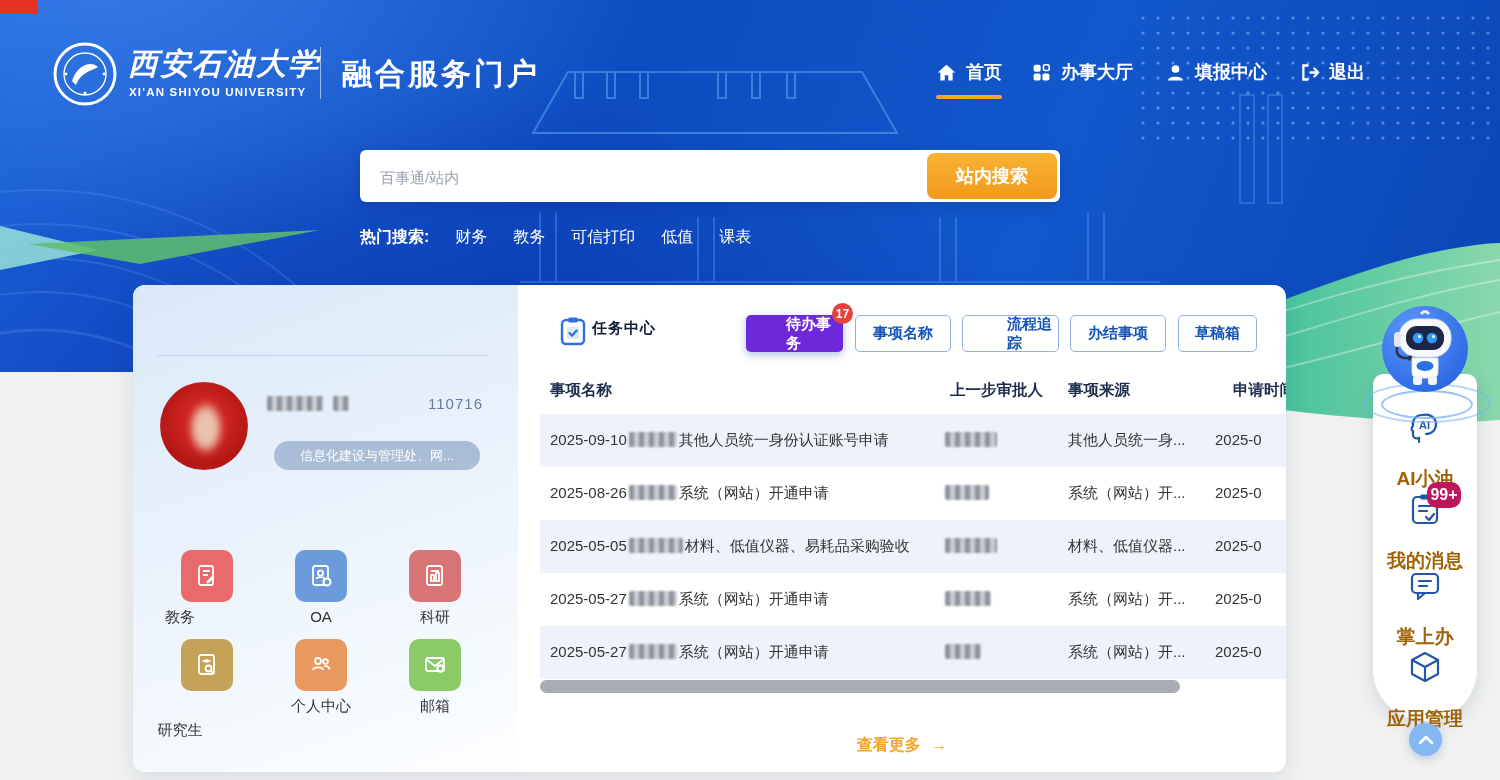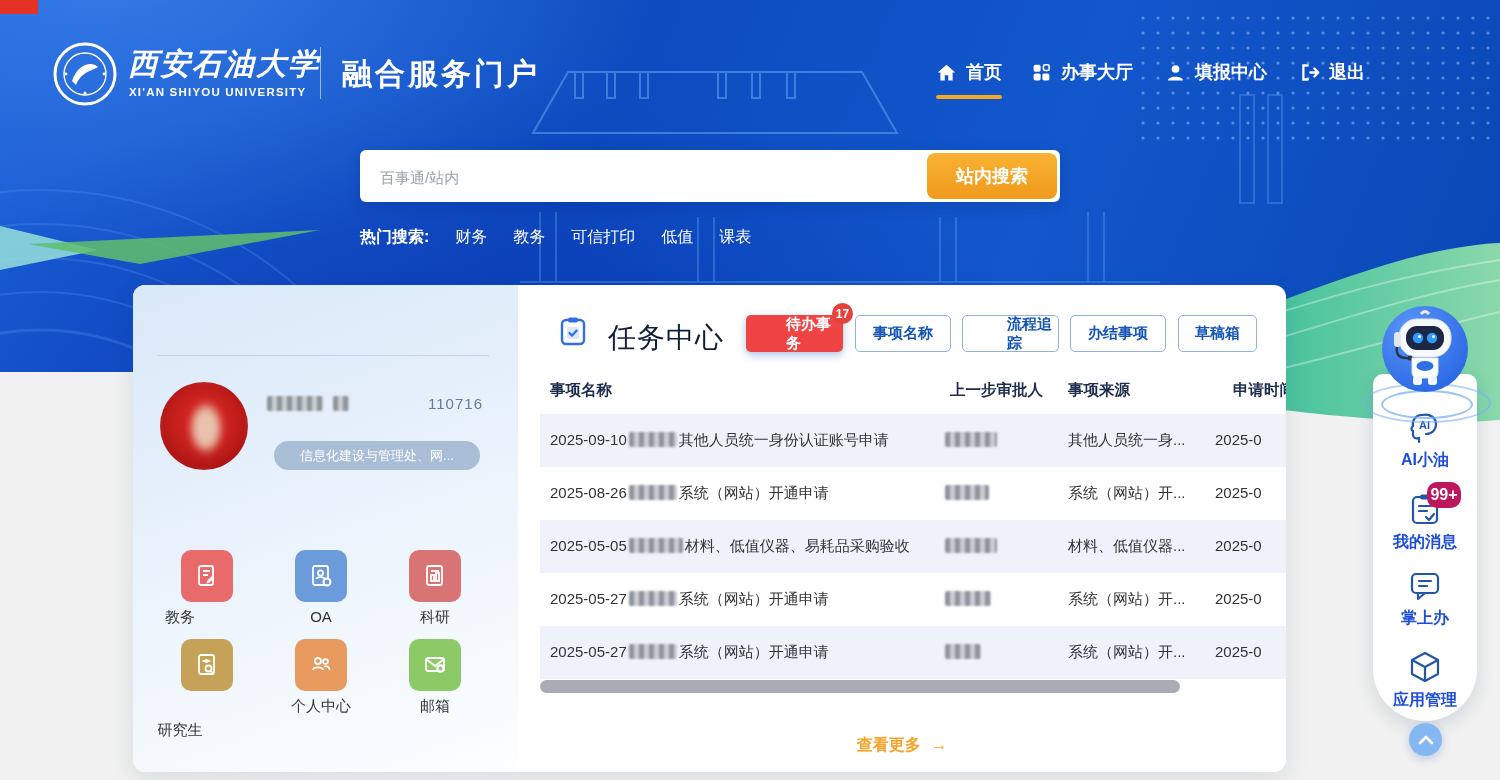--- a/index.html
+++ b/index.html
@@ -54,37 +54,37 @@
   .salary-card{position:absolute;left:24px;top:202px;width:327px;height:47px;border-radius:8px;
     background:linear-gradient(90deg,#f7fbff 0%,#e3f0fc 45%,#c9e2f7 100%);box-shadow:0 2px 6px rgba(40,90,160,.10);}
   .salary-icon{position:absolute;left:11px;top:7px;width:34px;height:34px;border-radius:7px;
     background:linear-gradient(135deg,#3b86f0,#1f63d6);}
   .salary-label{position:absolute;left:60px;top:13px;font-size:16px;color:#2c3c58;}
   .salary-stars{position:absolute;left:200px;top:14px;font-size:14px;font-weight:bold;letter-spacing:2px;color:#2b5da8;}
   .eye-icon{position:absolute;left:283px;top:13px;color:#2b5da8;cursor:pointer;}
   .app-tile{position:absolute;width:52px;height:52px;border-radius:10px;display:flex;align-items:center;justify-content:center;cursor:pointer;}
   .app-label{position:absolute;width:120px;text-align:center;font-size:15px;color:#333;}
   
-  .tc-title{position:absolute;left:475px;top:34px;font-size:28px;font-weight:normal;color:#121f38;letter-spacing:1px;}
+  .tc-title{position:absolute;left:459px;top:34px;font-size:15px;font-weight:bold;color:#121f38;letter-spacing:1px;}
   .tab{position:absolute;height:37px;border-radius:5px;display:flex;align-items:center;justify-content:center;
     font-size:15px;font-weight:bold;cursor:pointer;background:#fff;border:1px solid #8fb1e4;color:#1254b7;box-sizing:border-box;}
-  .tab.active{background:#ef4444;border:none;color:#fff;box-shadow:0 3px 8px rgba(18,84,183,.35);padding-left:40px;}
+  .tab.active{background:#6d28d9;border:none;color:#fff;box-shadow:0 3px 8px rgba(18,84,183,.35);padding-left:40px;}
   .tab-badge{position:absolute;left:699px;top:18px;min-width:21px;height:21px;border-radius:11px;background:#e8413c;
     color:#fff;font-size:12px;font-weight:bold;display:flex;align-items:center;justify-content:center;z-index:3;}
   .th{position:absolute;top:95px;font-size:15.5px;font-weight:bold;color:#1d2d4d;white-space:nowrap;}
   .t-row{position:absolute;left:407px;width:746px;height:53px;}
   .t-row.striped{background:#eef3fb;}
   .cell{position:absolute;top:17px;font-size:15px;color:#333;white-space:nowrap;}
   .hscrollbar{position:absolute;left:407px;top:395px;width:640px;height:13px;border-radius:7px;background:#a8adb5;cursor:pointer;}
   .view-more{position:absolute;left:669px;top:450px;width:200px;text-align:center;font-size:16px;font-weight:bold;color:#f7a228;cursor:pointer;}
   
   .float-panel{left:1373px;top:374px;width:104px;height:347px;background:#fff;border-radius:10px 10px 52px 52px;
     box-shadow:0 6px 18px rgba(30,60,120,.15);}
   .float-item{position:absolute;left:0;width:104px;text-align:center;cursor:pointer;color:#2256a8;}
-  .float-label{font-size:16px;color:#1d4ed8;font-weight:600;margin-top:2px;}
+  .float-label{font-size:19px;color:#a16207;font-weight:600;margin-top:18px;}
   .float-badge{position:absolute;left:56px;top:-10px;min-width:34px;height:26px;border-radius:10px;background:#be185d;
     color:#fff;font-size:16px;font-weight:bold;display:flex;align-items:center;justify-content:center;}
   .ripple{position:absolute;border:2px solid rgba(120,175,245,.55);border-radius:50%;}
   .robot-circle{left:1382px;top:306px;width:86px;height:86px;border-radius:50%;
     background:radial-gradient(circle at 35% 28%,#5a97fa,#2e6ae3 75%);z-index:5;}
   .scroll-top{left:1409px;top:723px;width:33px;height:33px;border-radius:50%;background:#85b7f3;
     display:flex;align-items:center;justify-content:center;cursor:pointer;box-shadow:0 3px 8px rgba(40,90,180,.25);}
 </style>
 </head>
 <body>

